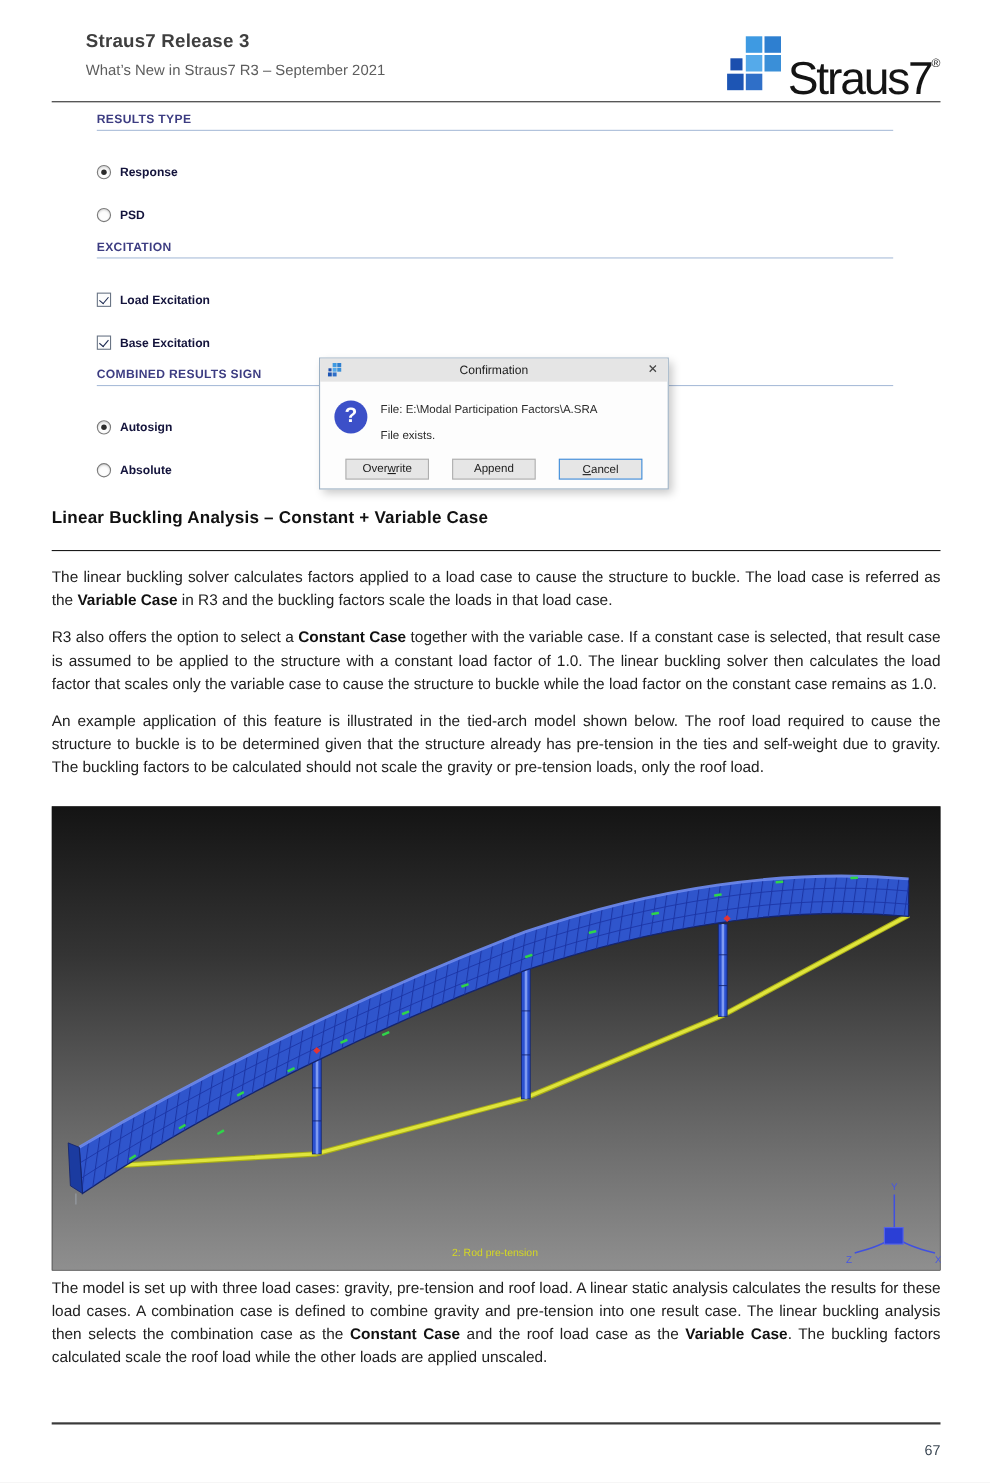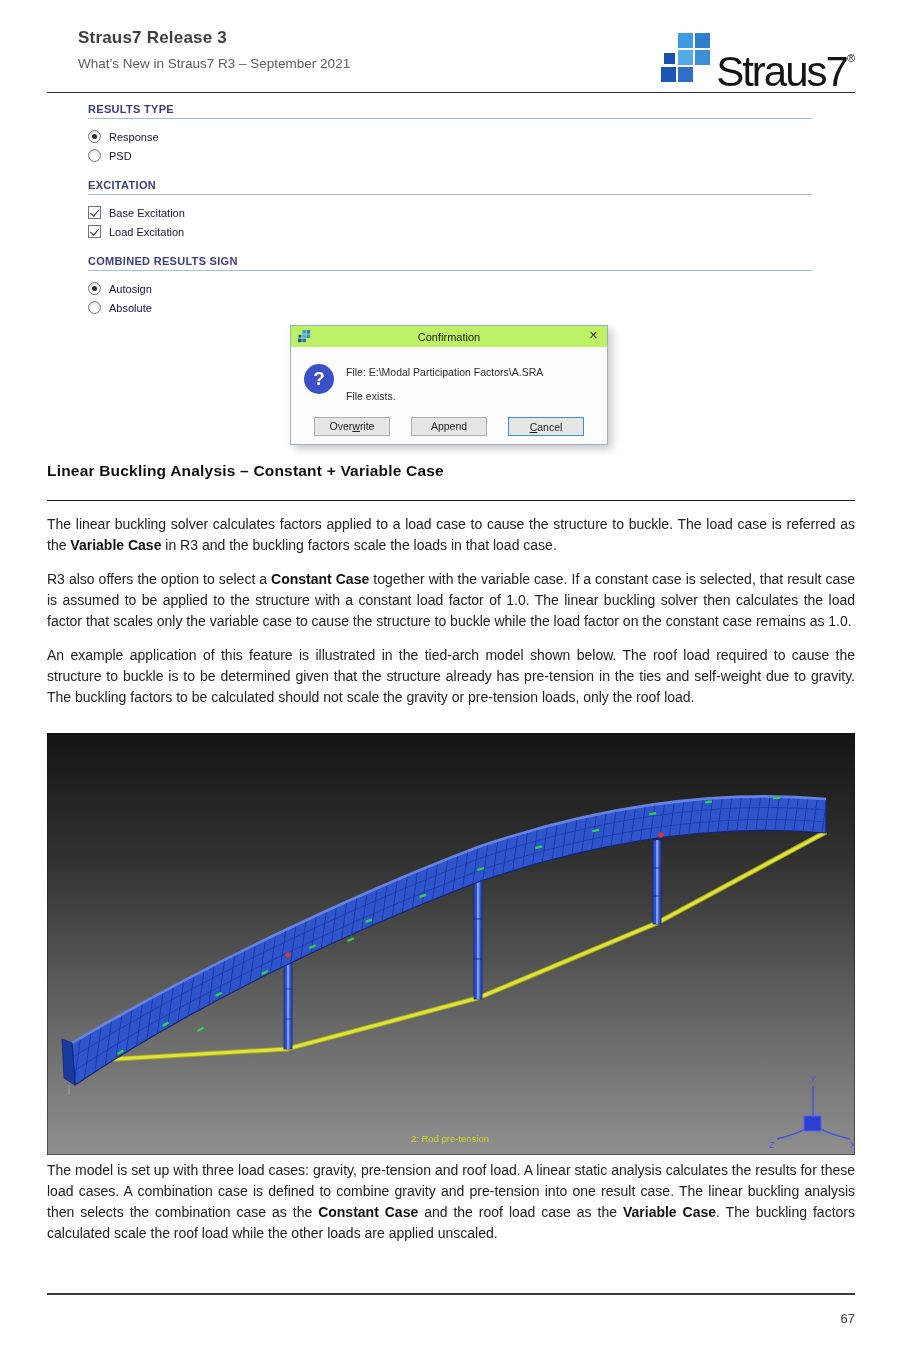--- a/index.html
+++ b/index.html
@@ -18,35 +18,35 @@
   .brand-squares { position:relative; width:52px; height:52px; }
   .brand-squares .sq { position:absolute; }
   .brand-word { font-size:42px; color:#141414; letter-spacing:-2px; line-height:50px; margin-left:3px; }
   .brand-reg { font-size:11px; color:#141414; vertical-align:24px; letter-spacing:0; }
   .header-rule { position:absolute; left:47px; top:92px; width:808px; border-top:1.6px solid #2e2e2e; }
 
   
   .panel { position:absolute; left:88px; top:103px; width:724px; font-size:11px; }
   .panel-title { color:#3d3d82; font-weight:bold; letter-spacing:.3px; }
   .panel-underline { border-top:1px solid #aabdd9; margin-top:3px; }
-  .opt-row { display:flex; align-items:center; gap:8px; height:19px; color:#14143c; font-weight:normal; }
+  .opt-row { display:flex; align-items:center; gap:8px; height:19px; color:#14143c; font-weight:bold;margin-top:20px; }
   .opt-row .lbl { padding-top:1px; }
   .radio { width:13px; height:13px; border-radius:50%; border:1px solid #7b7b7b; background:#fdfdfd;
            position:relative; flex:none; box-shadow:inset 0 1px 2px rgba(0,0,0,.18); }
   .radio.selected::after { content:""; position:absolute; left:3px; top:3px; width:5px; height:5px;
            border-radius:50%; background:#2b2b2b; }
   .checkbox { width:13px; height:13px; border:1px solid #6a7585; background:#fdfdfd; position:relative; flex:none; }
   .checkbox.checked::after { content:""; position:absolute; left:3px; top:1px; width:4px; height:7px;
            border-right:1.8px solid #1c2a52; border-bottom:1.8px solid #1c2a52; transform:rotate(40deg); }
   .gap-s { height:8px; } .gap-m { height:14px; }
 
   
   .dialog { position:absolute; left:290px; top:325px; width:318px; height:120px; background:#fdfdfd;
             border:1px solid #9db1c4; box-shadow:4px 4px 8px rgba(0,0,0,.22); }
-  .dialog-titlebar { position:relative; height:21px; display:flex; align-items:center; background:#bef264; }
+  .dialog-titlebar { position:relative; height:21px; display:flex; align-items:center; background:#e5e5e5; }
   .dialog-title { position:absolute; left:0; right:0; text-align:center; font-size:11px; color:#1c1c1c; }
   .dialog-appicon { position:absolute; left:7px; top:4px; }
   .dialog-close { position:absolute; right:9px; top:3px; font-size:11px; color:#444; cursor:default; }
   .dialog-body { position:relative; height:99px; }
   .q-icon { position:absolute; left:13px; top:17px; width:30px; height:30px; border-radius:50%;
             background:#3c50c8; color:#ffffff; font-size:19px; font-weight:bold; text-align:center; line-height:30px; }
   .dialog-msg1 { position:absolute; left:55px; top:19px; font-size:10.5px; color:#2b2b2b; }
   .dialog-msg2 { position:absolute; left:55px; top:43px; font-size:10.5px; color:#2b2b2b; }
   .dialog-buttons { position:absolute; left:0; top:70px; width:100%; display:flex; justify-content:center; gap:21px; }
   .btn { width:76px; height:19px; background:#e6e6e6; border:1px solid #aeaeae; font-size:10.5px;
@@ -105,25 +105,25 @@
     <div class="opt-row">
       <span class="radio"></span>
       <span class="lbl">PSD</span>
     </div>
     <div class="gap-m"></div>
     <div class="panel-title">EXCITATION</div>
     <div class="panel-underline"></div>
     <div class="gap-s"></div>
     <div class="opt-row">
       <span class="checkbox checked"></span>
+      <span class="lbl">Load Excitation</span>
+    </div>
+    <div class="opt-row">
+      <span class="checkbox checked"></span>
       <span class="lbl">Base Excitation</span>
-    </div>
-    <div class="opt-row">
-      <span class="checkbox checked"></span>
-      <span class="lbl">Load Excitation</span>
     </div>
     <div class="gap-m"></div>
     <div class="panel-title">COMBINED RESULTS SIGN</div>
     <div class="panel-underline"></div>
     <div class="gap-s"></div>
     <div class="opt-row">
       <span class="radio selected"></span>
       <span class="lbl">Autosign</span>
     </div>
     <div class="opt-row">

